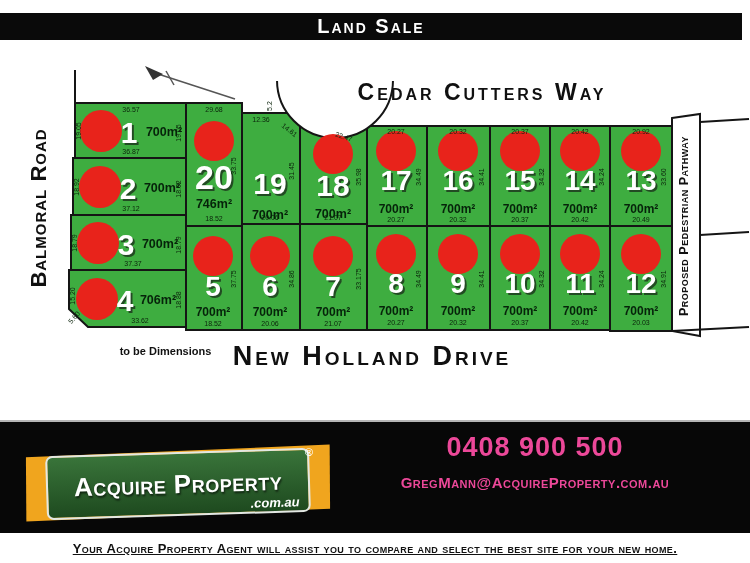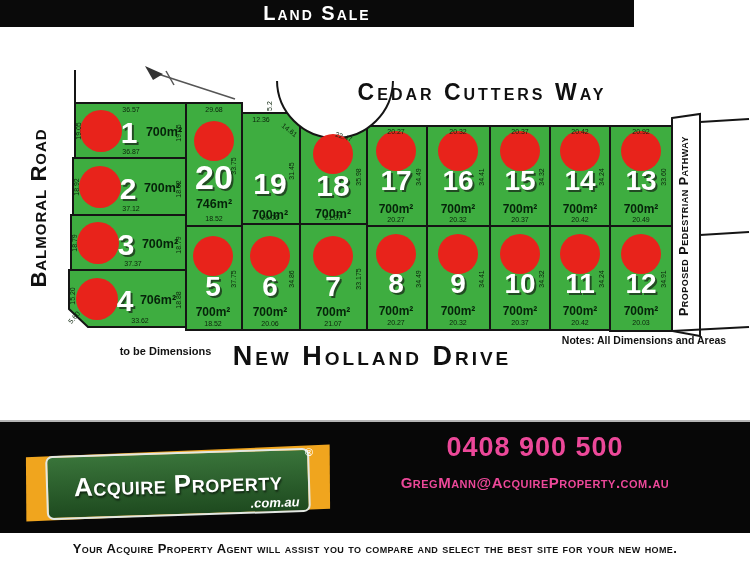--- a/index.html
+++ b/index.html
@@ -1,19 +1,19 @@
 <!DOCTYPE html>
 <html><head>
 <meta charset="utf-8">
 <style>
   html,body{margin:0;padding:0;background:#fff;}
   .page{position:relative;width:750px;height:563px;background:#fff;overflow:hidden;
         font-family:"Liberation Sans",sans-serif;}
   
-  .topbar{position:absolute;left:0;top:0;width:634px;height:27px;background:#0a0a0a;
+  .topbar{position:absolute;left:0;top:13px;width:742px;height:27px;background:#0a0a0a;
           z-index:5;display:flex;align-items:center;justify-content:center;}
   .topbar span{color:#fff;font-weight:bold;font-size:20px;letter-spacing:2px;
                font-variant:small-caps;}
   
   #plan-svg{position:absolute;left:0;top:0;z-index:1;}
   #plan-svg text{font-family:"Liberation Sans",sans-serif;}
   .street{font-weight:bold;fill:#101010;font-variant:small-caps;}
   .dim{font-size:7px;fill:#0b240b;}
   .lotnum{font-weight:bold;fill:#ffffff;}
   .lotnum-sh{font-weight:bold;fill:#1e3a1e;opacity:.85;}
@@ -37,21 +37,21 @@
   .logo-reg{position:absolute;top:-4px;right:-6px;color:#fff;font-size:11px;font-weight:bold;}
   .logo-domain{position:absolute;bottom:1px;right:9px;color:#fff;font-weight:bold;
                font-style:italic;font-size:13px;}
   .contact{position:absolute;left:370px;top:10px;width:330px;text-align:center;color:#ec4899;}
   .phone{font-weight:bold;font-size:27px;letter-spacing:1px;}
   .email{font-weight:bold;font-size:15px;font-variant:small-caps;letter-spacing:.5px;margin-top:11px;}
   
   .tagline{position:absolute;left:0;top:533px;width:750px;height:30px;background:#fff;
            display:flex;align-items:center;justify-content:center;z-index:5;}
   .tagline span{color:#111;font-weight:bold;font-size:13px;font-variant:small-caps;
-                letter-spacing:.4px;}
+                letter-spacing:.4px;text-decoration:underline;}
 </style>
 </head>
 <body>
 
 <div class="page">
 
   <div class="topbar">
     <span>Land Sale</span>
   </div>
 
@@ -236,21 +236,20 @@
     <text class="street" x="482" y="100" font-size="23" letter-spacing="3" text-anchor="middle">Cedar Cutters Way</text>
     <text class="street" x="372" y="365" font-size="27" letter-spacing="3" text-anchor="middle">New Holland Drive</text>
     <text class="street" x="46" y="208" font-size="22" letter-spacing="1" text-anchor="middle" transform="rotate(-90 46 208)">Balmoral Road</text>
     <text class="street" x="688" y="226" font-size="12.5" letter-spacing=".5" text-anchor="middle" transform="rotate(-90 688 226)">Proposed Pedestrian Pathway</text>
   </svg>
 
   <div class="note note-left">
     <div>to be Dimensions</div>
   </div>
   <div class="note note-right">
-    <div>Notes: All Dimensions and Areas</div>
   </div>
 
   <div class="footer">
     <div class="logo">
       <div class="logo-yellow"></div>
       <div class="logo-green">
         <span class="logo-text">Acquire Property</span>
         <span class="logo-reg">®</span>
         <span class="logo-domain">.com.au</span>
       </div>

